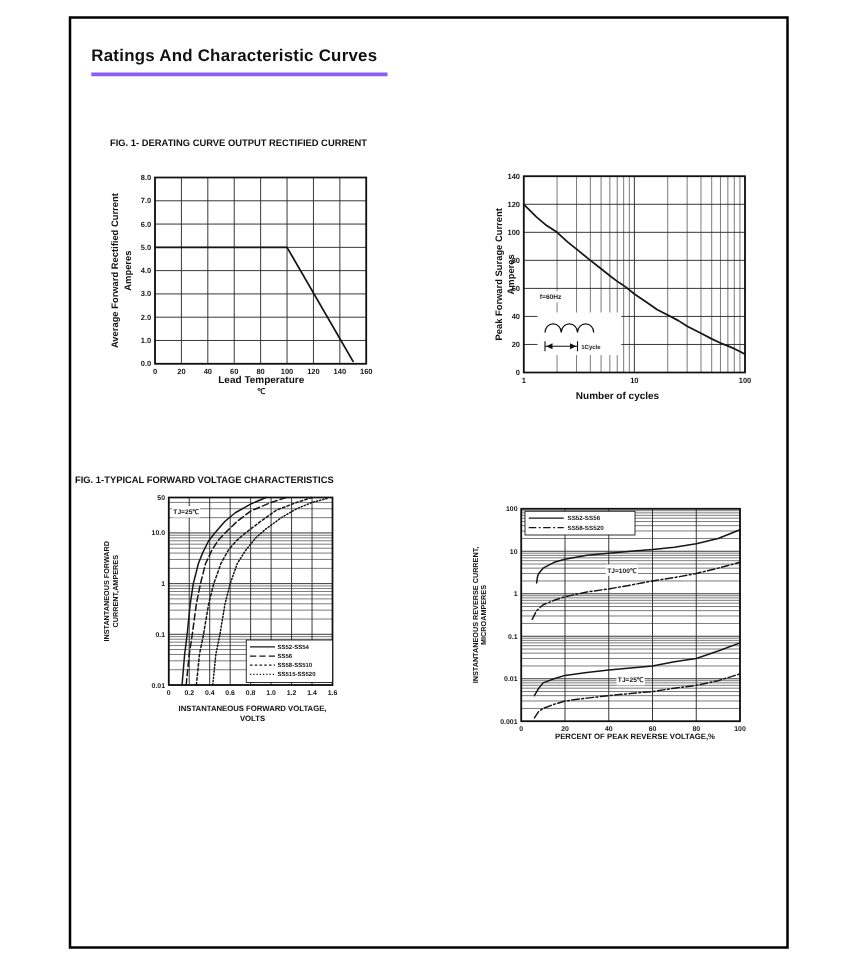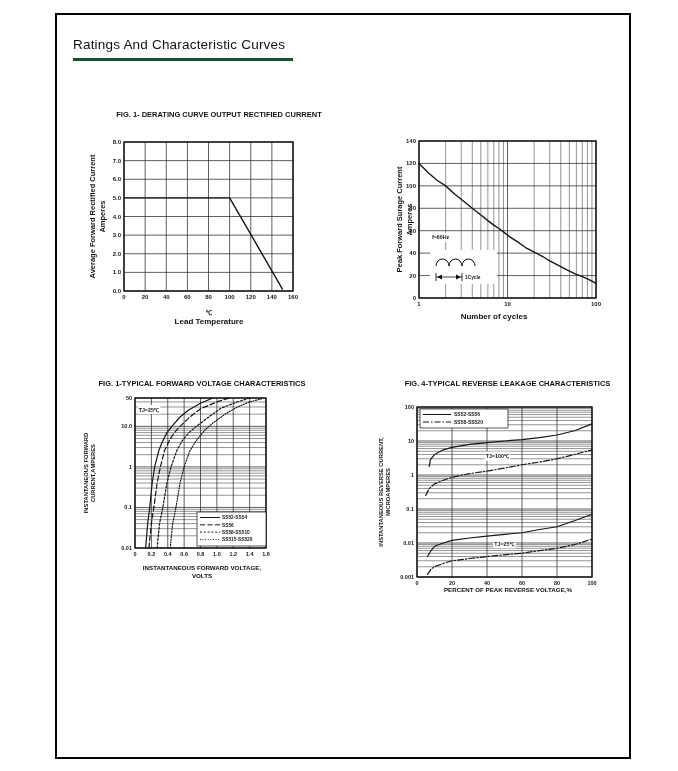--- a/index.html
+++ b/index.html
@@ -1,22 +1,22 @@
 <!DOCTYPE html>
 <html><head>
 <meta charset="utf-8">
 <style>
   html,body{margin:0;padding:0}
   body{width:678px;height:771px;background:#fff;position:relative;
        font-family:"Liberation Sans",sans-serif;color:#111;overflow:hidden}
   .frame{position:absolute;left:55px;top:13px;width:572px;height:742px;border:2px solid #000;background:#fff}
-  .page-title{position:absolute;left:16px;top:22px;margin:0;font-size:13.5px;font-weight:normal;
-       letter-spacing:.2px;border-bottom:3px solid #14532d;padding:0 8px 6px 0;display:inline-block}
+  .page-title{position:absolute;left:16px;top:22px;margin:0;font-size:13.5px;font-weight:bold;
+       letter-spacing:.2px;border-bottom:3px solid #8b5cf6;padding:0 8px 6px 0;display:inline-block}
   .figure{position:absolute}
-  .fig-title{position:absolute;font-size:7.5px;font-weight:bold;text-align:center;line-height:9px}
+  .fig-title{position:absolute;font-size:7.5px;font-weight:bold;line-height:9px}
   .fig-title .tw{display:inline-block;max-width:212px}
   svg{position:absolute;overflow:visible}
   svg text{font-family:"Liberation Sans",sans-serif;font-weight:bold;fill:#161616}
   .vlab{position:absolute;transform:rotate(-90deg);font-weight:bold;text-align:center}
   .vlab span{display:block}
   .xlab{position:absolute;text-align:center;font-weight:bold}
   .xlab span{display:block}
   #fig1{left:58px;top:108px;width:292px;height:230px}
   #fig2{left:383px;top:106px;width:249px;height:234px}
   #fig3{left:60px;top:376px;width:284px;height:224px}
@@ -27,21 +27,21 @@
   #fig4 .fig-title{left:0;right:0;top:3px}
   #fig1 svg{left:46px;top:26px}
   #fig2 svg{left:16px;top:27px}
   #fig3 svg{left:55px;top:14px}
   #fig4 svg{left:14px;top:23px}
   #fig1 .vlab{width:176px;left:-49px;top:99px;font-size:7.5px;line-height:9.5px}
   #fig2 .vlab{width:176px;left:-67px;top:104px;font-size:7.5px;line-height:9.5px}
   #fig3 .vlab{width:160px;left:-50px;top:90px;font-size:5.8px;line-height:7px}
   #fig4 .vlab{width:170px;left:-83px;top:109px;font-size:5.8px;line-height:7px}
   #fig1 .xunit{position:absolute;left:46px;width:210px;top:200px;text-align:center;font-size:6.5px;font-weight:bold}
-  #fig1 .xlab{left:46px;width:210px;top:209px;font-size:8px}
+  #fig1 .xlab{left:46px;width:210px;top:191px;font-size:8px}
   #fig2 .xlab{left:0;width:222px;top:206px;font-size:8px}
   #fig3 .xlab{left:0;width:100%;top:188px;font-size:6.2px;line-height:7.5px}
   #fig4 .xlab{left:14px;width:222px;top:210px;font-size:6.2px}
 </style>
 </head>
 <body>
 
 <div class="frame">
   <h1 class="page-title">Ratings And  Characteristic Curves</h1>
 </div>
@@ -242,21 +242,20 @@
       <text x="17" y="38.34451226354916" text-anchor="end" font-size="5.5">10.0</text>
       <text x="17" y="10" text-anchor="end" font-size="5.5">50</text>
     </svg>
   <div class="xlab">
     <span>INSTANTANEOUS FORWARD VOLTAGE,</span>
     <span>VOLTS</span>
   </div>
 </div>
 
 <div class="figure" id="fig4">
-  <div class="fig-title"><span class="tw">FIG. 4-TYPICAL REVERSE LEAKAGE CHARACTERISTICS</span></div>
   <div class="vlab">
     <span>INSTANTANEOUS REVERSE CURRENT,</span>
     <span>MICROAMPERES</span>
   </div>
   <svg width="222" height="194" viewBox="0 0 222 194">
       <rect x="20" y="8" width="175" height="170" fill="#fff"></rect>
       <line x1="20" y1="167.76498014742464" x2="195" y2="167.76498014742464" stroke="#2b2b2b" stroke-width="0.5"></line>
       <line x1="20" y1="161.77787733953147" x2="195" y2="161.77787733953147" stroke="#2b2b2b" stroke-width="0.5"></line>
       <line x1="20" y1="157.52996029484927" x2="195" y2="157.52996029484927" stroke="#2b2b2b" stroke-width="0.5"></line>
       <line x1="20" y1="154.23501985257536" x2="195" y2="154.23501985257536" stroke="#2b2b2b" stroke-width="0.5"></line>

